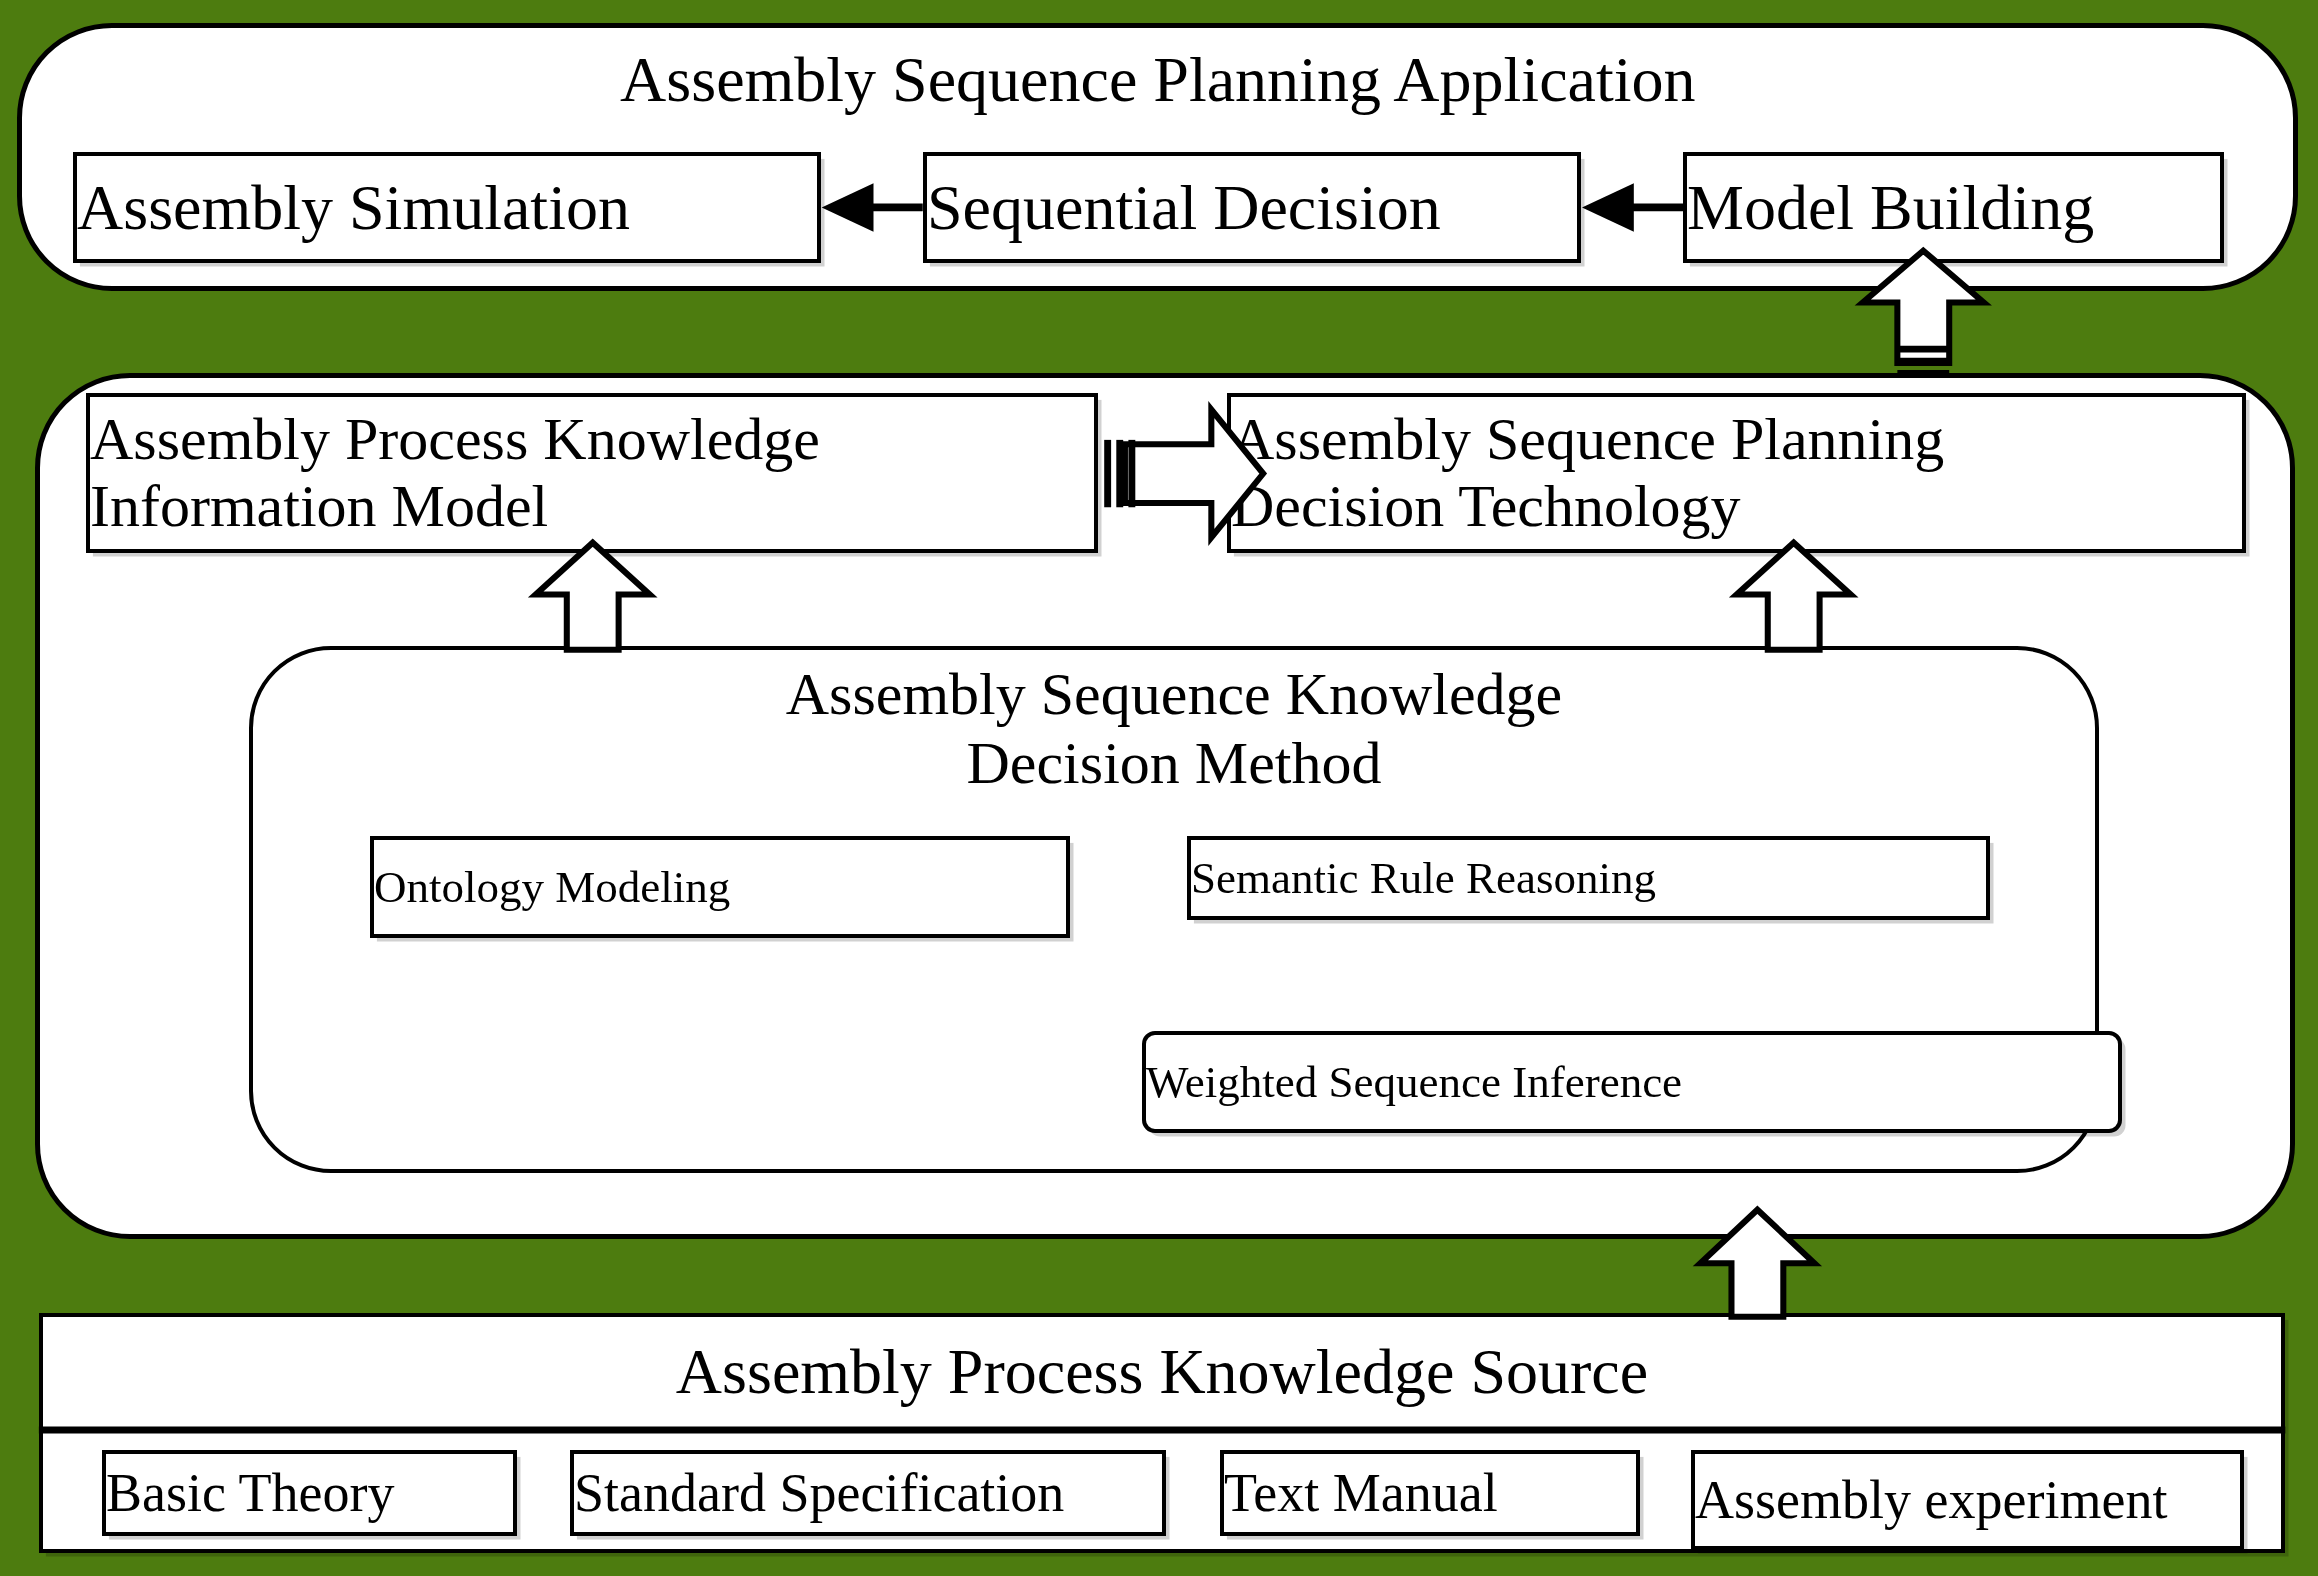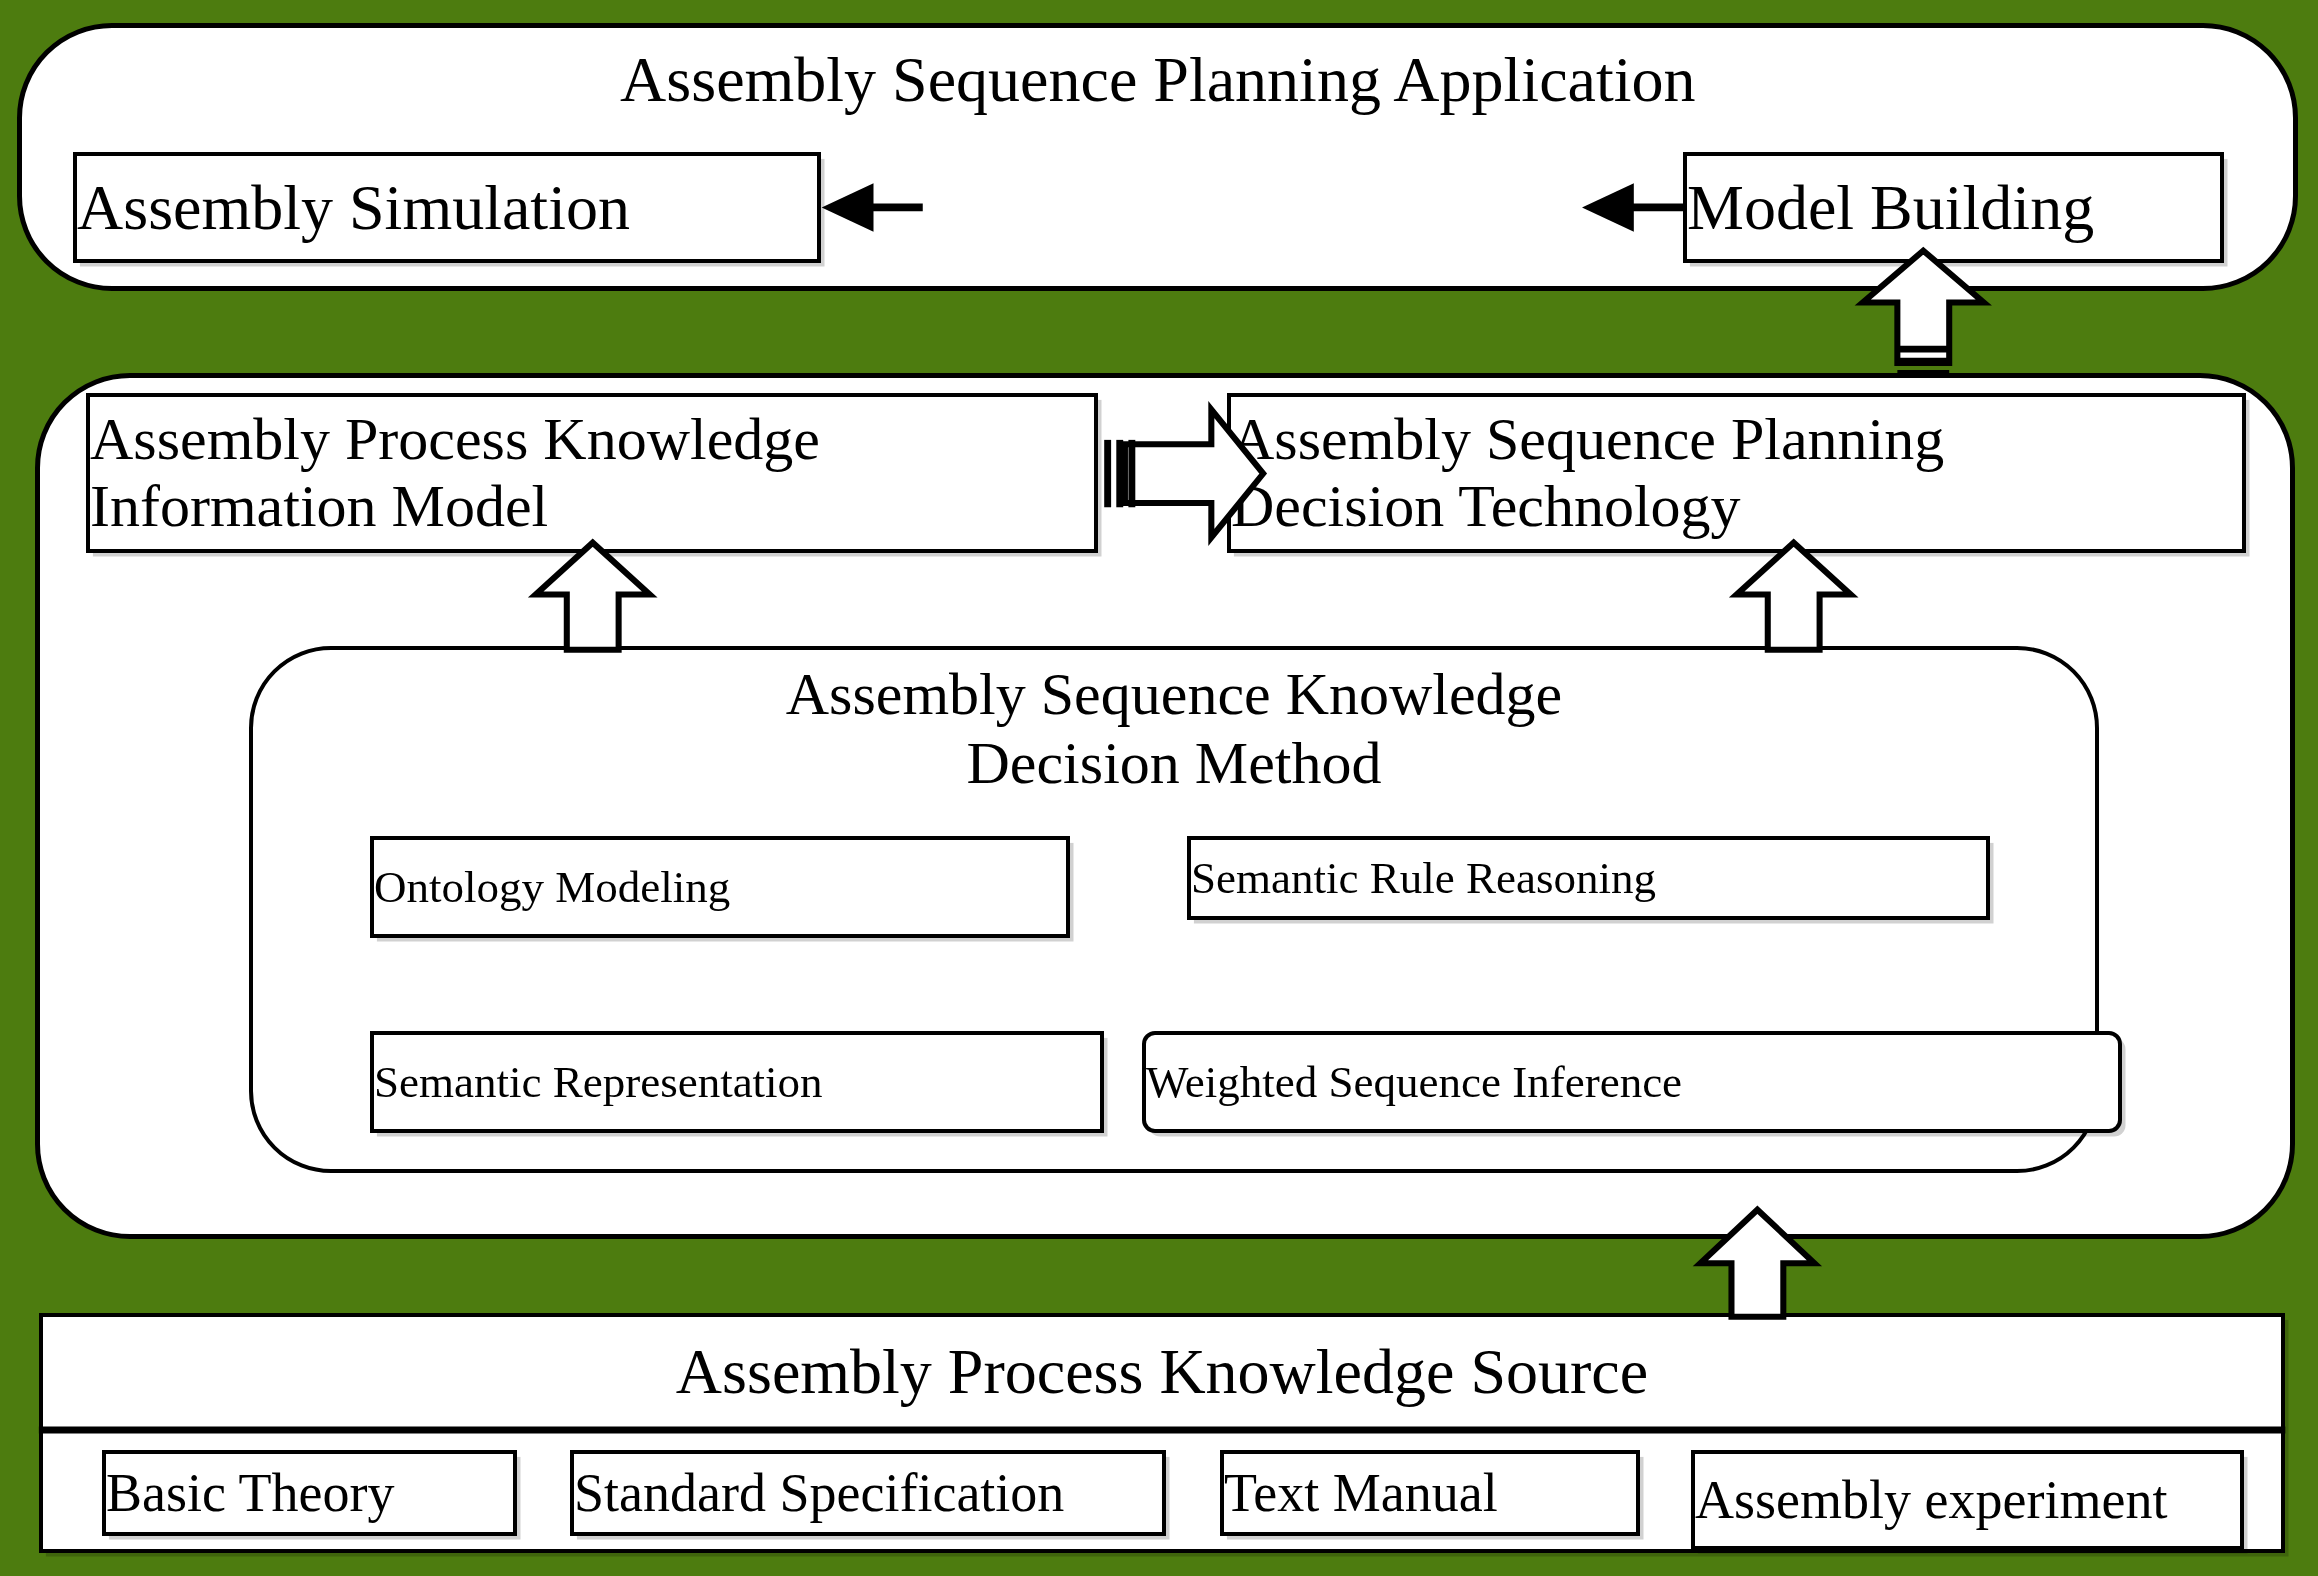--- a/index.html
+++ b/index.html
@@ -31,20 +31,23 @@
 <div id="stage">
 
   <div class="node rrect" style="left:17.3px;top:22.5px;width:2281px;height:268px;"></div>
 
   <div class="title-abs f74" style="left:17.3px;top:43px;width:2281px;">Assembly Sequence Planning Application</div>
 
   <div class="node rect f74" style="left:73px;top:152px;width:748px;height:111px;">
     <span class="label">Assembly Simulation</span>
   </div>
 
+  <div class="node rect f74" style="left:923px;top:152px;width:658px;height:111px;">
+    <span class="label">Sequential Decision</span>
+  </div>
 
   <div class="node rect f74" style="left:1683px;top:152px;width:541px;height:111px;">
     <span class="label">Model Building</span>
   </div>
 
   <div class="node rrect" style="left:35px;top:373px;width:2260px;height:866px;"></div>
 
   <div class="node rect f70" style="left:86px;top:393px;width:1012px;height:160px;font-family:Liberation Serif, serif;">
     <span class="label">Assembly Process Knowledge
 Information Model</span>
@@ -61,23 +64,20 @@
 Decision Method</div>
 
   <div class="node rect f66" style="left:370px;top:836px;width:700px;height:102px;">
     <span class="label">Ontology Modeling</span>
   </div>
 
   <div class="node rect f66" style="left:1187px;top:836px;width:803px;height:84px;">
     <span class="label">Semantic Rule Reasoning</span>
   </div>
 
-  <div class="node rect f66" style="left:370px;top:1031px;width:734px;height:102px;">
-    <span class="label">Semantic Representation</span>
-  </div>
 
   <div class="node rect f66" style="left:1142px;top:1031px;width:980px;height:102px;border-radius:13px;">
     <span class="label">Weighted Sequence Inference</span>
   </div>
 
   <div class="node rect" style="left:39px;top:1313px;width:2246px;height:240px;"></div>
 
   <div class="title-abs f74" style="left:39px;top:1335px;width:2246px;">Assembly Process Knowledge Source</div>
 
   <div class="node rect f62" style="left:102px;top:1450px;width:415px;height:86px;">

